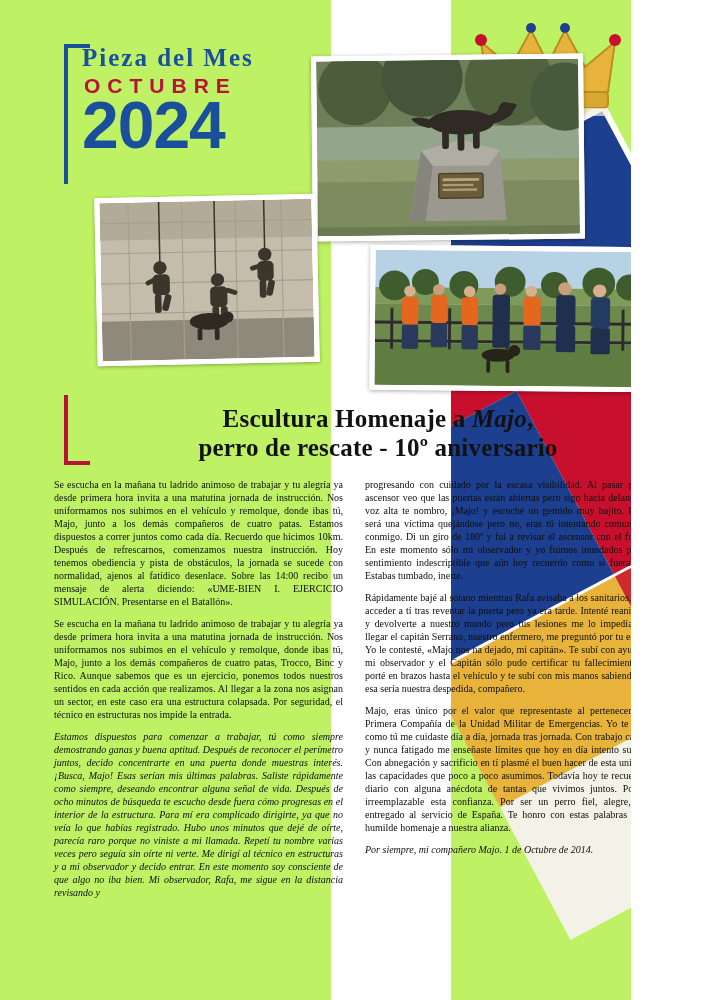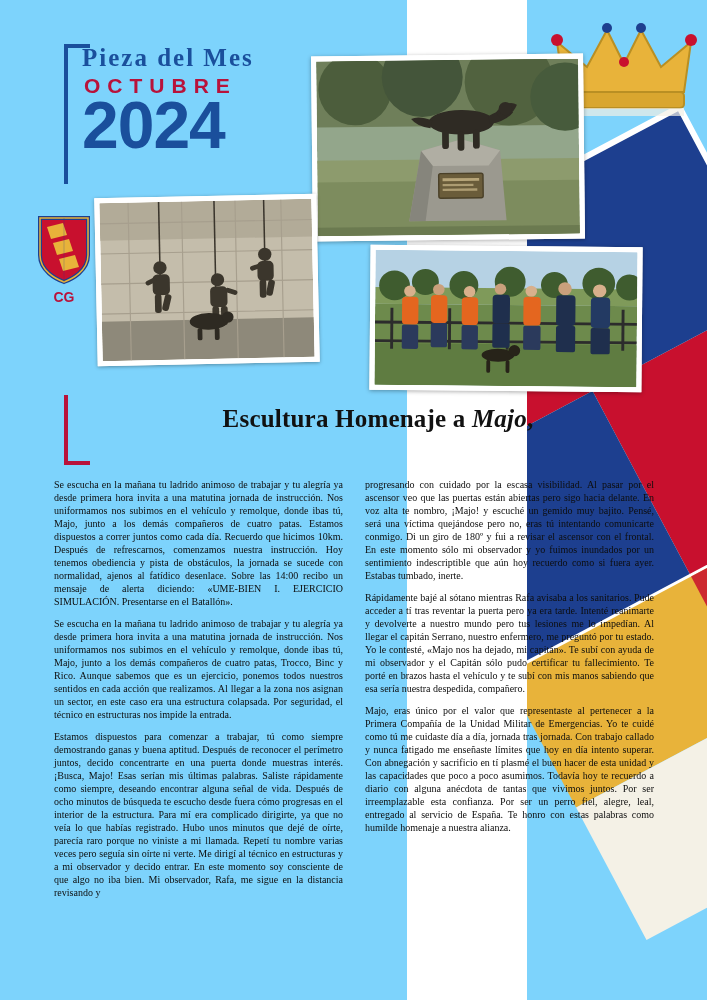--- a/index.html
+++ b/index.html
@@ -5,22 +5,22 @@
   * { box-sizing: border-box; }
   html, body {
     margin: 0; padding: 0;
     width: 707px; height: 1000px;
     background: #ffffff;
     font-family: "Liberation Serif", serif;
     overflow: hidden;
   }
   #page {
     position: relative;
-    width: 707px; height: 1000px;
-    background: #7dd3fc;
+    width: 631px; height: 1000px;
+    background: #bef264;
     overflow: hidden;
   }
 
   
   .heraldry {
     position: absolute;
     top: 0; right: 0;
     width: 300px; height: 1000px;
     overflow: hidden;
     pointer-events: none;
@@ -129,21 +129,21 @@
   }
   .col { width: 289px; }
   .col p {
     font-family: "Liberation Serif", serif;
     font-size: 10px;
     line-height: 1.30;
     text-align: justify;
     color: #0d0d0d;
     margin: 0 0 9px 0;
   }
-  .col p.last { margin-bottom: 12px; }
+  .col p.last { margin-bottom: 12px; font-style: italic; }
 </style>
 </head>
 <body>
 
 <div id="page">
 
   <div class="heraldry">
     <svg width="300" height="1000" viewBox="0 0 300 1000">
       <defs>
         <clipPath id="clipRight">
@@ -190,35 +190,20 @@
   <div class="blue-rule-top"></div>
   <div class="red-rule"></div>
   <div class="red-rule-bottom"></div>
 
   <div class="masthead">
     <div class="pieza-del-mes">Pieza  del  Mes</div>
     <div class="octubre">OCTUBRE</div>
     <div class="year">2024</div>
   </div>
 
-  <div class="cg-emblem">
-    <div class="cg-shield">
-      <svg width="54" height="70" viewBox="0 0 54 70">
-        <path d="M3 3 H51 V40 C51 56 35 64 27 67 C19 64 3 56 3 40 Z" fill="#c8102e" stroke="#1d3f8f" stroke-width="4"></path>
-        <path d="M3 3 H51 V40 C51 56 35 64 27 67 C19 64 3 56 3 40 Z" fill="none" stroke="#e8b33a" stroke-width="1.5"></path>
-        <g>
-          <path d="M10 12 L26 8 L30 20 L14 24 Z" fill="#e8b33a"></path>
-          <path d="M16 28 L32 24 L36 36 L20 40 Z" fill="#e8b33a"></path>
-          <path d="M22 44 L38 40 L42 52 L26 56 Z" fill="#e8b33a"></path>
-        </g>
-        <path d="M27 3 V67" stroke="#1d3f8f" stroke-width="1" opacity="0.25"></path>
-      </svg>
-    </div>
-    <div class="cg-label">CG</div>
-  </div>
 
   <div class="photo" id="photo-statue">
     <div class="inner">
       <svg width="100%" height="100%" viewBox="0 0 272 185" preserveAspectRatio="none">
         <rect x="0" y="0" width="272" height="185" fill="#93a68b"></rect>
         <rect x="0" y="0" width="272" height="70" fill="#6f7f5a"></rect>
         <circle cx="40" cy="30" r="38" fill="#4c5d3c"></circle>
         <circle cx="110" cy="18" r="42" fill="#44553a"></circle>
         <circle cx="200" cy="24" r="46" fill="#51623f"></circle>
         <circle cx="258" cy="40" r="36" fill="#475b3c"></circle>
@@ -374,28 +359,30 @@
           <rect x="24" y="13" width="4" height="14" rx="2"></rect>
         </g>
       </svg>
     </div>
   </div>
 
   <div class="title-block">
     <div class="title-line">
       <span>Escultura Homenaje a </span><em>Majo</em><span>,</span>
     </div>
+    <div class="title-line">perro de rescate - 10º aniversario</div>
   </div>
 
   <div class="body-cols">
     <div class="col">
       <p>Se escucha en la mañana tu ladrido animoso de trabajar y tu alegría ya desde primera hora invita a una matutina jornada de instrucción. Nos uniformamos nos subimos en el vehículo y remolque, donde ibas tú, Majo, junto a los demás compañeros de cuatro patas. Estamos dispuestos a correr juntos como cada día. Recuerdo que hicimos 10km. Después de refrescarnos, comenzamos nuestra instrucción. Hoy tenemos obediencia y pista de obstáculos, la jornada se sucede con normalidad, ajenos al fatídico desenlace. Sobre las 14:00 recibo un mensaje de alerta diciendo: «UME-BIEN I. EJERCICIO SIMULACIÓN. Presentarse en el Batallón».</p>
       <p>Se escucha en la mañana tu ladrido animoso de trabajar y tu alegría ya desde primera hora invita a una matutina jornada de instrucción. Nos uniformamos nos subimos en el vehículo y remolque, donde ibas tú, Majo, junto a los demás compañeros de cuatro patas, Trocco, Binc y Rico. Aunque sabemos que es un ejercicio, ponemos todos nuestros sentidos en cada acción que realizamos. Al llegar a la zona nos asignan un sector, en este caso era una estructura colapsada. Por seguridad, el técnico en estructuras nos impide la entrada.</p>
       <p class="last">Estamos dispuestos para comenzar a trabajar, tú como siempre demostrando ganas y buena aptitud. Después de reconocer el perímetro juntos, decido concentrarte en una puerta donde muestras interés. ¡Busca, Majo! Esas serían mis últimas palabras. Saliste rápidamente como siempre, deseando encontrar alguna señal de vida. Después de ocho minutos de búsqueda te escucho desde fuera cómo progresas en el interior de la estructura. Para mí era complicado dirigirte, ya que no veía lo que habías registrado. Hubo unos minutos que dejé de oírte, parecía raro porque no viniste a mi llamada. Repetí tu nombre varias veces pero seguía sin oírte ni verte. Me dirigí al técnico en estructuras y a mi observador y decido entrar. En este momento soy consciente de que algo no iba bien. Mi observador, Rafa, me sigue en la distancia revisando y</p>
     </div>
     <div class="col">
       <p>progresando con cuidado por la escasa visibilidad. Al pasar por el ascensor veo que las puertas están abiertas pero sigo hacia delante. En voz alta te nombro, ¡Majo! y escuché un gemido muy bajito. Pensé, será una víctima quejándose pero no, eras tú intentando comunicarte conmigo. Di un giro de 180º y fui a revisar el ascensor con el frontal. En este momento sólo mi observador y yo fuimos inundados por un sentimiento indescriptible que aún hoy recuerdo como si fuera ayer. Estabas tumbado, inerte.</p>
       <p>Rápidamente bajé al sótano mientras Rafa avisaba a los sanitarios. Pude acceder a tí tras reventar la puerta pero ya era tarde. Intenté reanimarte y devolverte a nuestro mundo pero tus lesiones me lo impedían. Al llegar el capitán Serrano, nuestro enfermero, me preguntó por tu estado. Yo le contesté, «Majo nos ha dejado, mi capitán». Te subí con ayuda de mi observador y el Capitán sólo pudo certificar tu fallecimiento. Te porté en brazos hasta el vehículo y te subí con mis manos sabiendo que esa sería nuestra despedida, compañero.</p>
       <p>Majo, eras único por el valor que representaste al pertenecer a la Primera Compañía de la Unidad Militar de Emergencias. Yo te cuidé como tú me cuidaste día a día, jornada tras jornada. Con trabajo callado y nunca fatigado me enseñaste límites que hoy en día intento superar. Con abnegación y sacrificio en tí plasmé el buen hacer de esta unidad y las capacidades que poco a poco asumimos. Todavía hoy te recuerdo a diario con alguna anécdota de tantas que vivimos juntos. Por ser irreemplazable esta confianza. Por ser un perro fiel, alegre, leal, entregado al servicio de España. Te honro con estas palabras como humilde homenaje a nuestra alianza.</p>
+      <p class="last">Por siempre, mi compañero Majo. 1 de Octubre de 2014.</p>
     </div>
   </div>
 
 </div>
 
 </body></html>

